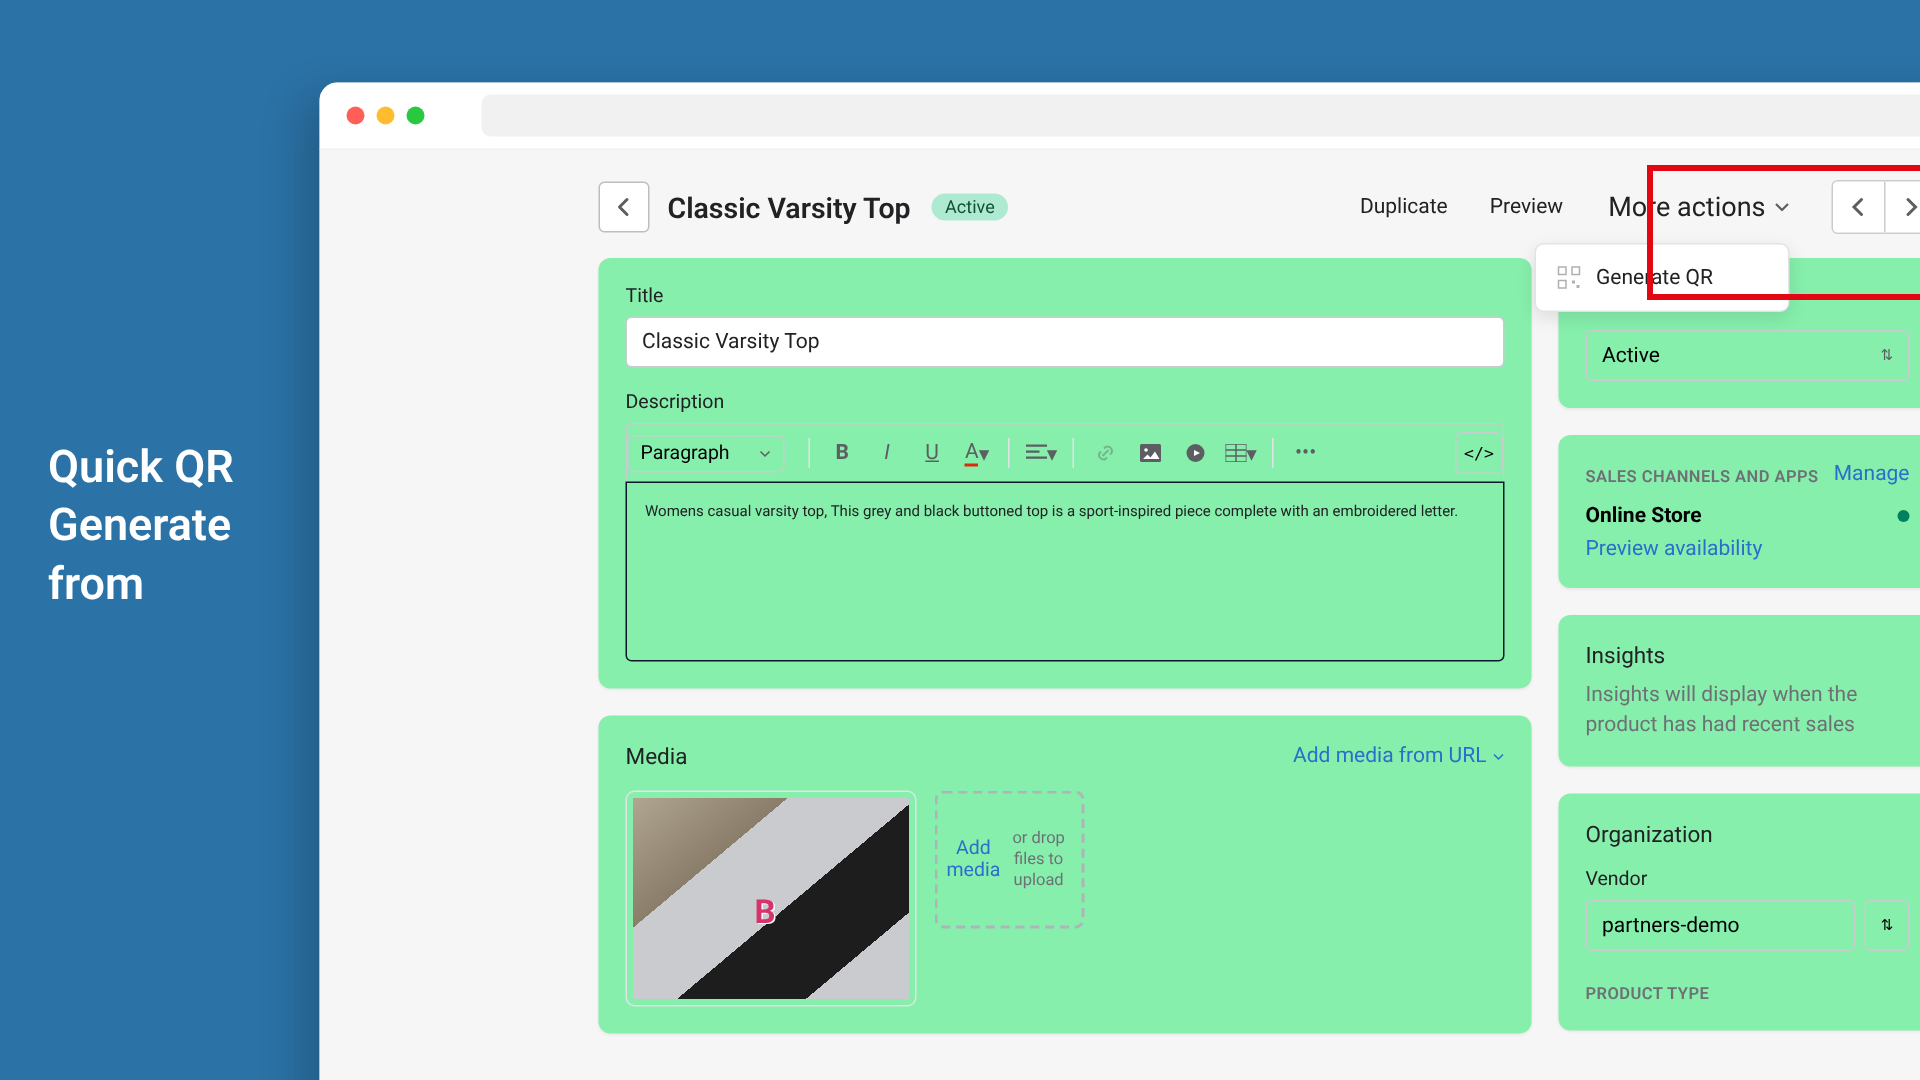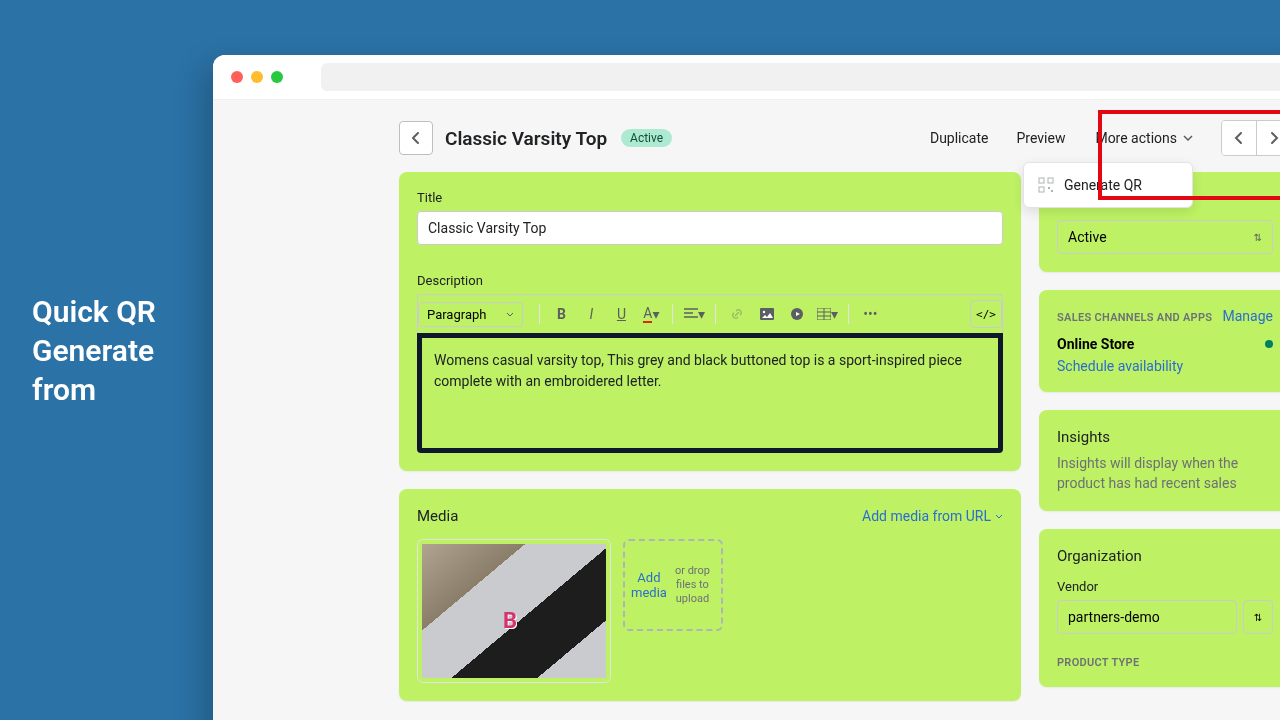--- a/index.html
+++ b/index.html
@@ -10,41 +10,41 @@
 .dot{width:12px;height:12px;border-radius:50%}
 .dot.r{background:#ff5f57}.dot.y{background:#febc2e}.dot.g{background:#28c840}
 .url-bar{flex:1;height:28px;background:#f1f1f1;border-radius:6px;margin-left:30px;margin-right:8px}
 .app-body{background:#f6f6f7;height:calc(100% - 45px);padding:0;position:relative}
 .header{display:flex;align-items:center;padding:20px 22px 16px 186px;gap:12px}
 .back-btn{width:34px;height:34px;border:1px solid #babfc3;border-radius:4px;background:#fff;display:flex;align-items:center;justify-content:center;cursor:pointer}
 .page-title{font-size:19px;font-weight:600;color:#202223}
 .badge{background:#aee9d1;color:#0f5132;font-size:12px;padding:2px 9px;border-radius:10px;margin-left:2px}
 .spacer{flex:1}
 .hdr-link{color:#202223;font-size:14px;padding:6px 8px;cursor:pointer}
-.more-btn{display:flex;align-items:center;gap:6px;font-size:14px;color:#202223;padding:6px 10px;cursor:pointer}
+.more-btn{display:flex;align-items:center;gap:6px;font-size:18px;color:#202223;padding:6px 10px;cursor:pointer}
 .nav-group{display:flex;border:1px solid #c9cccf;border-radius:4px;overflow:hidden;margin-left:6px}
 .nav-btn{width:34px;height:34px;background:#fff;display:flex;align-items:center;justify-content:center;cursor:pointer}
 .nav-btn+.nav-btn{border-left:1px solid #c9cccf}
 .dropdown{position:absolute;right:120px;top:62px;background:#fff;border:1px solid #e1e3e5;border-radius:6px;box-shadow:0 4px 12px rgba(0,0,0,.1);padding:6px 0;min-width:170px;z-index:10}
 .dropdown-item{display:flex;align-items:center;gap:10px;padding:8px 14px;font-size:14px;color:#202223;cursor:pointer}
 .qr-ic{width:16px;height:16px;opacity:.55;display:inline-flex}
 .highlight-box{position:absolute;right:15px;top:10px;width:200px;height:90px;border:4px solid #e30613;z-index:20;pointer-events:none}
 .content{display:flex;gap:18px;padding:0 22px 0 186px}
 .main-col{flex:1;display:flex;flex-direction:column;gap:18px}
 .side-col{width:252px;display:flex;flex-direction:column;gap:18px}
-.card{background:#bef264;border-radius:8px;box-shadow:0 1px 2px rgba(0,0,0,.06);padding:18px}
+.card{background:#86efac;border-radius:8px;box-shadow:0 1px 2px rgba(0,0,0,.06);padding:18px}
 .label{font-size:13px;color:#202223;margin-bottom:6px;display:block}
 .input{width:100%;border:1px solid #c9cccf;border-radius:4px;padding:8px 10px;font-size:14px;color:#202223}
 .rich-toolbar{display:flex;align-items:center;border:1px solid #c9cccf;border-bottom:none;border-radius:4px 4px 0 0;padding:5px 0;gap:4px}
 .para-sel{border:1px solid #c9cccf;border-radius:4px;padding:4px 8px;font-size:13px;display:flex;align-items:center;gap:20px;cursor:pointer;margin-right:8px}
 .tb-btn{width:26px;height:26px;display:flex;align-items:center;justify-content:center;cursor:pointer;border-radius:3px;font-size:14px;color:#5c5f62}
 .tb-sep{width:1px;height:20px;background:#e1e3e5;margin:0 4px}
 .tb-btn.b{font-weight:700}.tb-btn.i{font-style:italic}.tb-btn.u{text-decoration:underline}
 .code-btn{margin-left:auto;border:1px solid #c9cccf;border-radius:4px;width:32px;height:28px;display:flex;align-items:center;justify-content:center;font-size:11px;font-family:monospace}
-.editor{border:5px solid #0f172a;border-radius:0 0 4px 4px;padding:12px;font-size:14px;color:#202223;min-height:120px;line-height:1.5}
+.editor{border:1px solid #0f172a;border-radius:0 0 4px 4px;padding:12px;font-size:10px;color:#202223;min-height:120px;line-height:1.5}
 .section-title{font-size:15px;font-weight:400;color:#202223}
 .card-head{display:flex;justify-content:space-between;align-items:center;margin-bottom:14px}
 .link{color:#2c6ecb;font-size:14px;cursor:pointer;display:flex;align-items:center;gap:4px}
 .media-row{display:flex;gap:12px}
 .media-thumb{width:194px;height:144px;border:1px solid #e1e3e5;border-radius:6px;overflow:hidden;padding:4px}
 .thumb-img{width:100%;height:100%;background:linear-gradient(140deg,#b0a590 0%,#8a7e6a 30%,#c9cbce 30%,#c9cbce 55%,#1d1d1d 55%,#1d1d1d 80%,#c9cbce 80%);position:relative}
 .thumb-img:after{content:"B";position:absolute;left:44%;top:48%;color:#d6336c;font-weight:700;font-size:22px;text-shadow:1px 1px 0 #fff}
 .upload-box{width:100px;height:92px;border:2px dashed #aeb4b9;border-radius:6px;display:flex;flex-direction:row;align-items:center;justify-content:center;text-align:center;padding:6px;gap:3px}
 .upload-box .add{color:#2c6ecb;font-size:13px}
 .upload-box .hint{color:#6d7175;font-size:11px;line-height:1.3}
@@ -125,21 +125,21 @@
         </span>
         <span>Generate QR</span>
       </div>
     </div>
 
     <div class="content">
       <div class="main-col">
         <div class="card">
           <label class="label">Title</label>
           <input class="input" value="Classic Varsity Top" style="">
-          <label class="label" style="margin-top:28px">Description</label>
+          <label class="label" style="margin-top:16px">Description</label>
           <div class="rich-toolbar">
             <div class="para-sel">
               <span>Paragraph</span>
               <span>
                   <svg width="8" height="5" viewBox="0 0 8 5">
                     <path d="M1 1l3 3 3-3" stroke="#5c5f62" fill="none"></path>
                   </svg>
                 </span>
             </div>
             <div class="tb-sep"></div>
@@ -218,21 +218,21 @@
 
         <div class="card">
           <div class="side-row">
             <span class="side-sec-title">SALES CHANNELS AND APPS</span>
             <span class="link">Manage</span>
           </div>
           <div class="store-row">
             <span>Online Store</span>
             <span class="status-dot"></span>
           </div>
-          <div class="link" style="margin-top:6px">Schedule availability</div>
+          <div class="link" style="margin-top:6px">Preview availability</div>
         </div>
 
         <div class="card">
           <div class="section-title" style="margin-bottom:8px">Insights</div>
           <div class="muted">Insights will display when the product has had recent sales</div>
         </div>
 
         <div class="card">
           <div class="section-title" style="margin-bottom:14px">Organization</div>
           <label class="label">Vendor</label>

